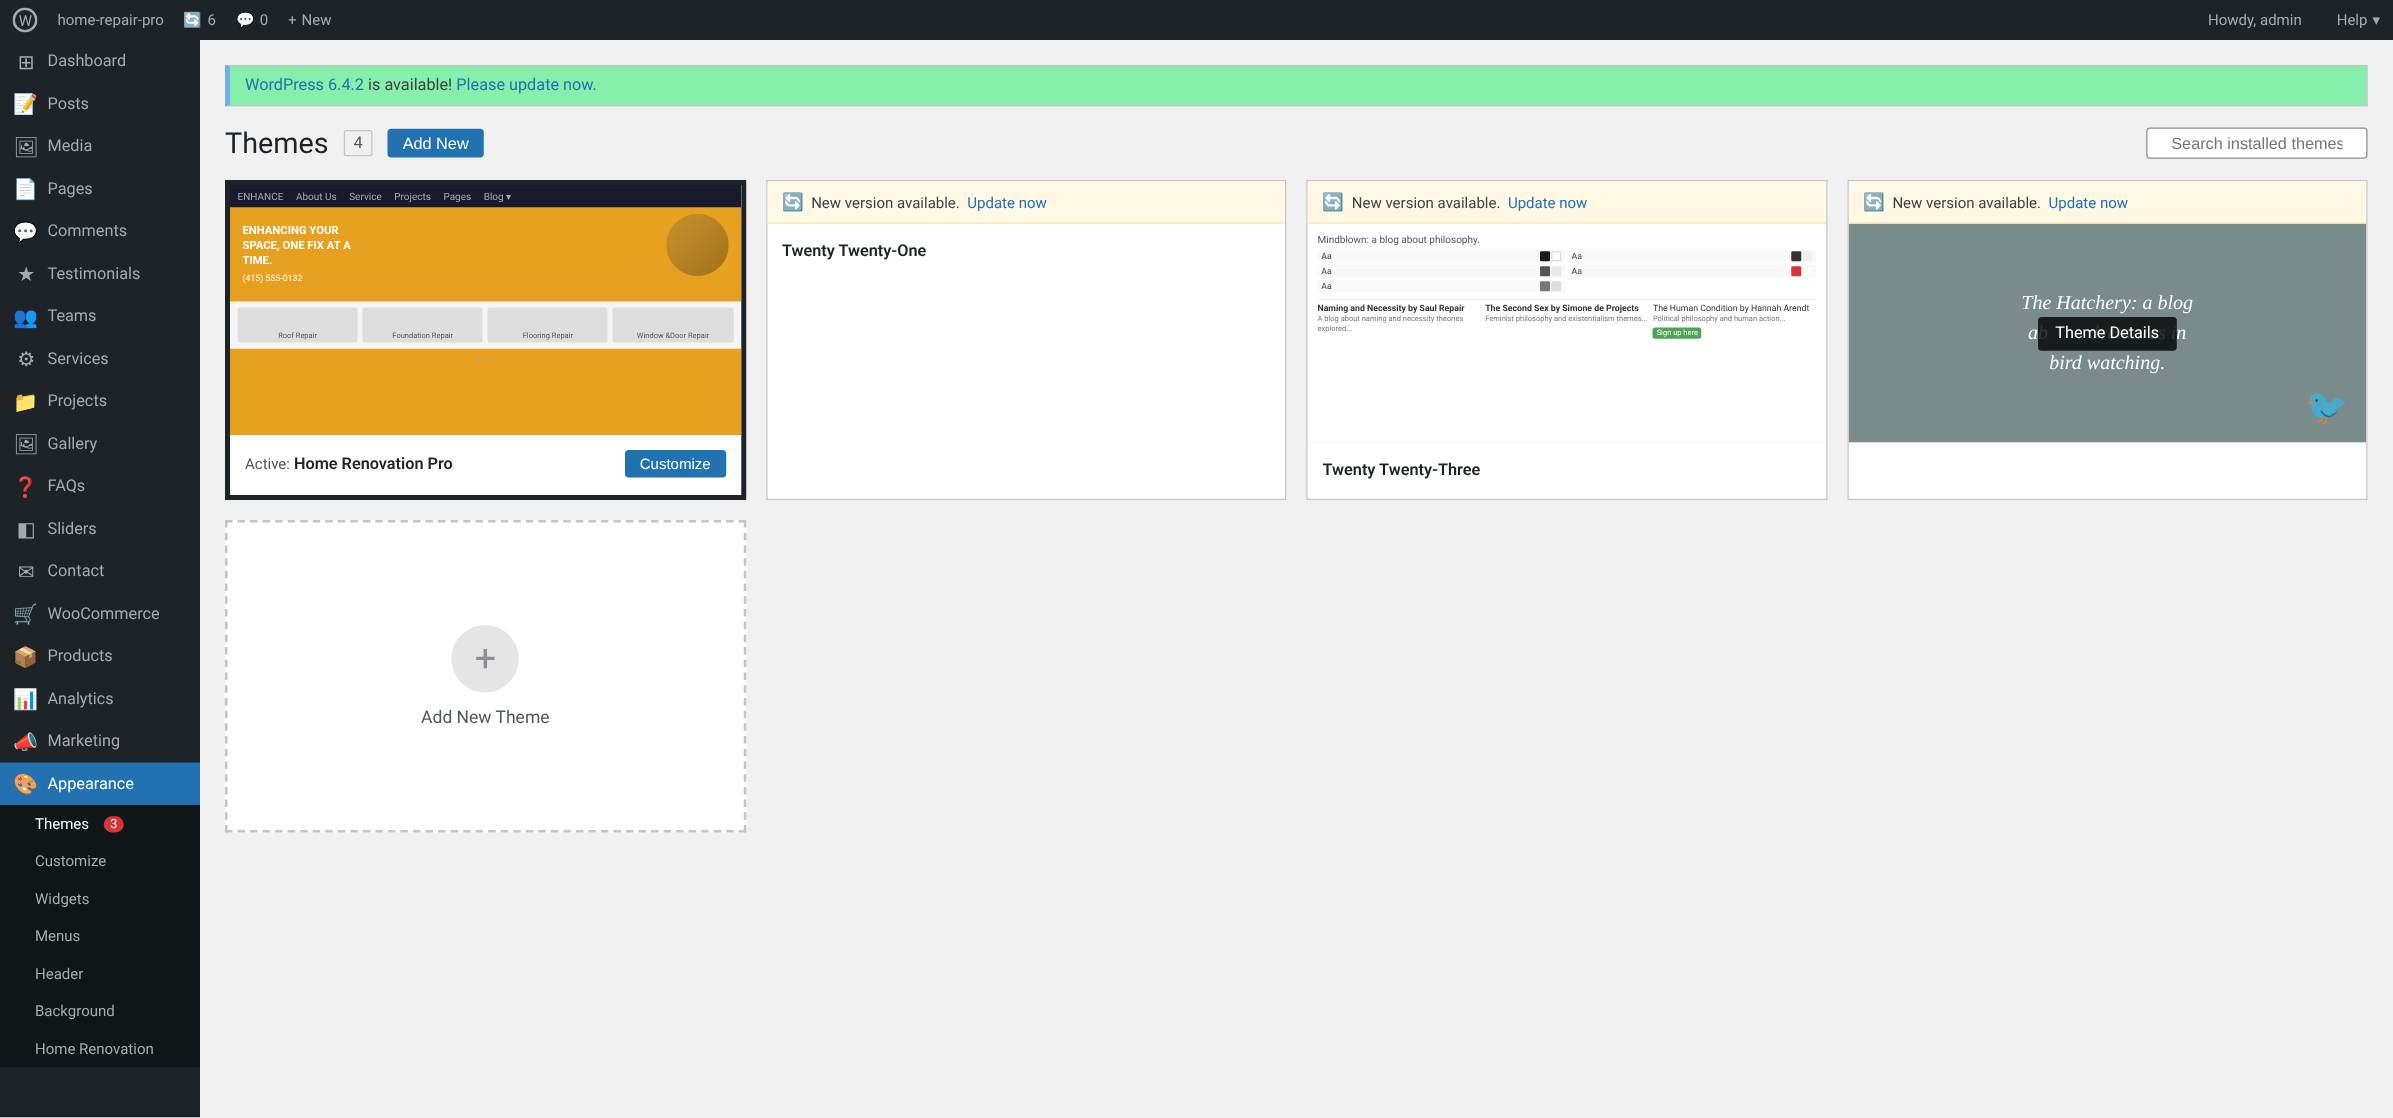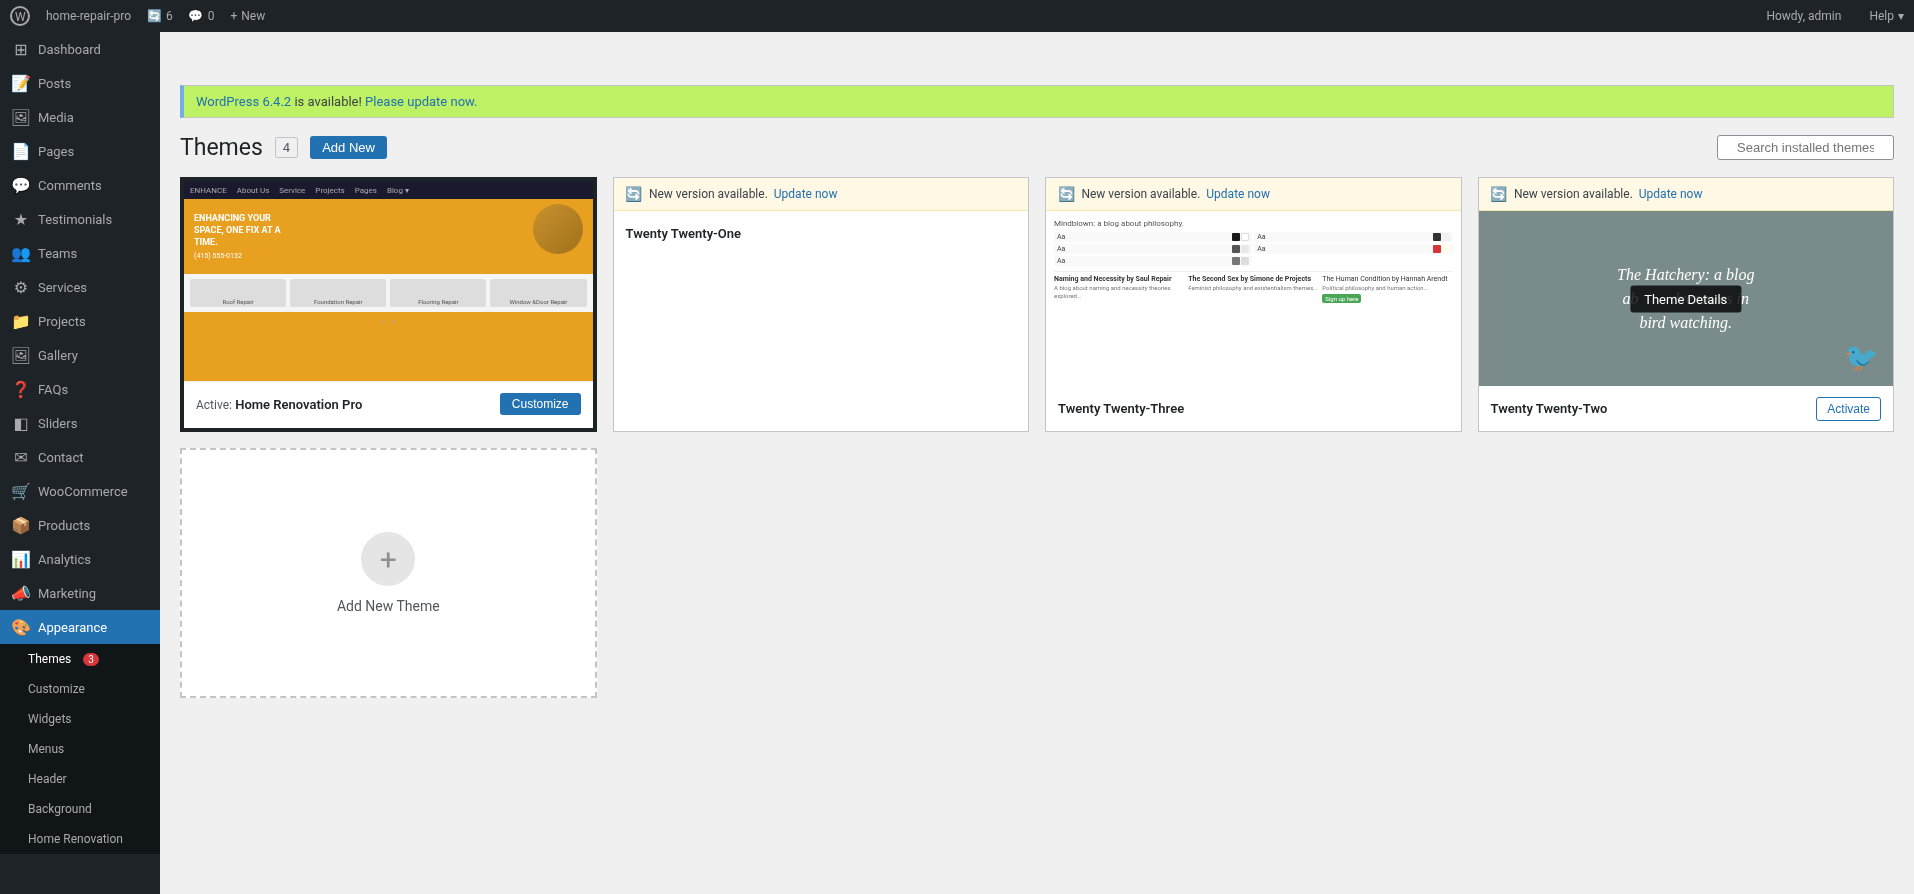--- a/index.html
+++ b/index.html
@@ -22,21 +22,21 @@
     .sidebar-item .icon { width: 18px; height: 18px; display: flex; align-items: center; justify-content: center; font-size: 16px; flex-shrink: 0; }
     .sidebar-submenu { background: #101517; }
     .sidebar-submenu .sidebar-item { padding-left: 28px; font-size: 12px; color: #a7aaad; }
     .sidebar-submenu .sidebar-item.active-sub { color: #fff; }
     .sidebar-badge { background: #d63638; color: #fff; border-radius: 10px; font-size: 10px; padding: 1px 5px; margin-left: 4px; }
 
     
     .main-content { flex: 1; overflow-y: auto; padding: 20px 20px 20px 20px; background: #f0f0f1; }
 
     
-    .notice-bar { background: #bef264; border: 1px solid #c3c4c7; border-left: 4px solid #72aee6; padding: 8px 12px; margin-bottom: 16px; font-size: 13px; margin-top: 33px; }
+    .notice-bar { background: #86efac; border: 1px solid #c3c4c7; border-left: 4px solid #72aee6; padding: 8px 12px; margin-bottom: 16px; font-size: 13px; }
     .notice-bar a { color: #2271b1; text-decoration: none; }
 
     
     .page-header { display: flex; align-items: center; gap: 12px; margin-bottom: 16px; }
     .page-title { font-size: 23px; font-weight: 400; color: #1d2327; }
     .theme-count-badge { background: #f0f0f1; color: #50575e; border: 1px solid #c3c4c7; border-radius: 2px; padding: 2px 7px; font-size: 13px; }
     .add-new-btn { background: #2271b1; color: #fff; border: none; padding: 4px 12px; cursor: pointer; font-size: 13px; border-radius: 3px; text-decoration: none; }
     .search-input { margin-left: auto; padding: 4px 19px; border: 1px solid #8c8f94; border-radius: 3px; font-size: 13px; width: 177px; outline: none; color: #50575e; }
 
     
@@ -360,24 +360,20 @@
           <div style="width:100%;height:100%;background:#7a8b8b;display:flex;align-items:center;justify-content:center;position:relative;">
             <div style="font-family:Georgia,serif;font-size:16px;color:#fff;text-align:center;padding:16px;font-style:italic;line-height:1.5;">
               <em>The Hatchery</em>: a blog<br>ab<span style="opacity:0;">out a</span>dventures in<br>bird watching.
             </div>
 
             <div style="position:absolute;bottom:12px;right:14px;font-size:28px;opacity:0.75;">🐦</div>
           </div>
 
           <div class="theme-details-tooltip">Theme Details</div>
         </div>
-        <div class="theme-footer">
-          <span class="theme-name">Twenty Twenty-Two</span>
-          <button class="activate-btn">Activate</button>
-        </div>
       </div>
 
       <div class="add-theme-card">
         <div class="add-theme-plus">+</div>
         <span class="add-theme-label">Add New Theme</span>
       </div>
 
     </div>
   </div>
 </div>

